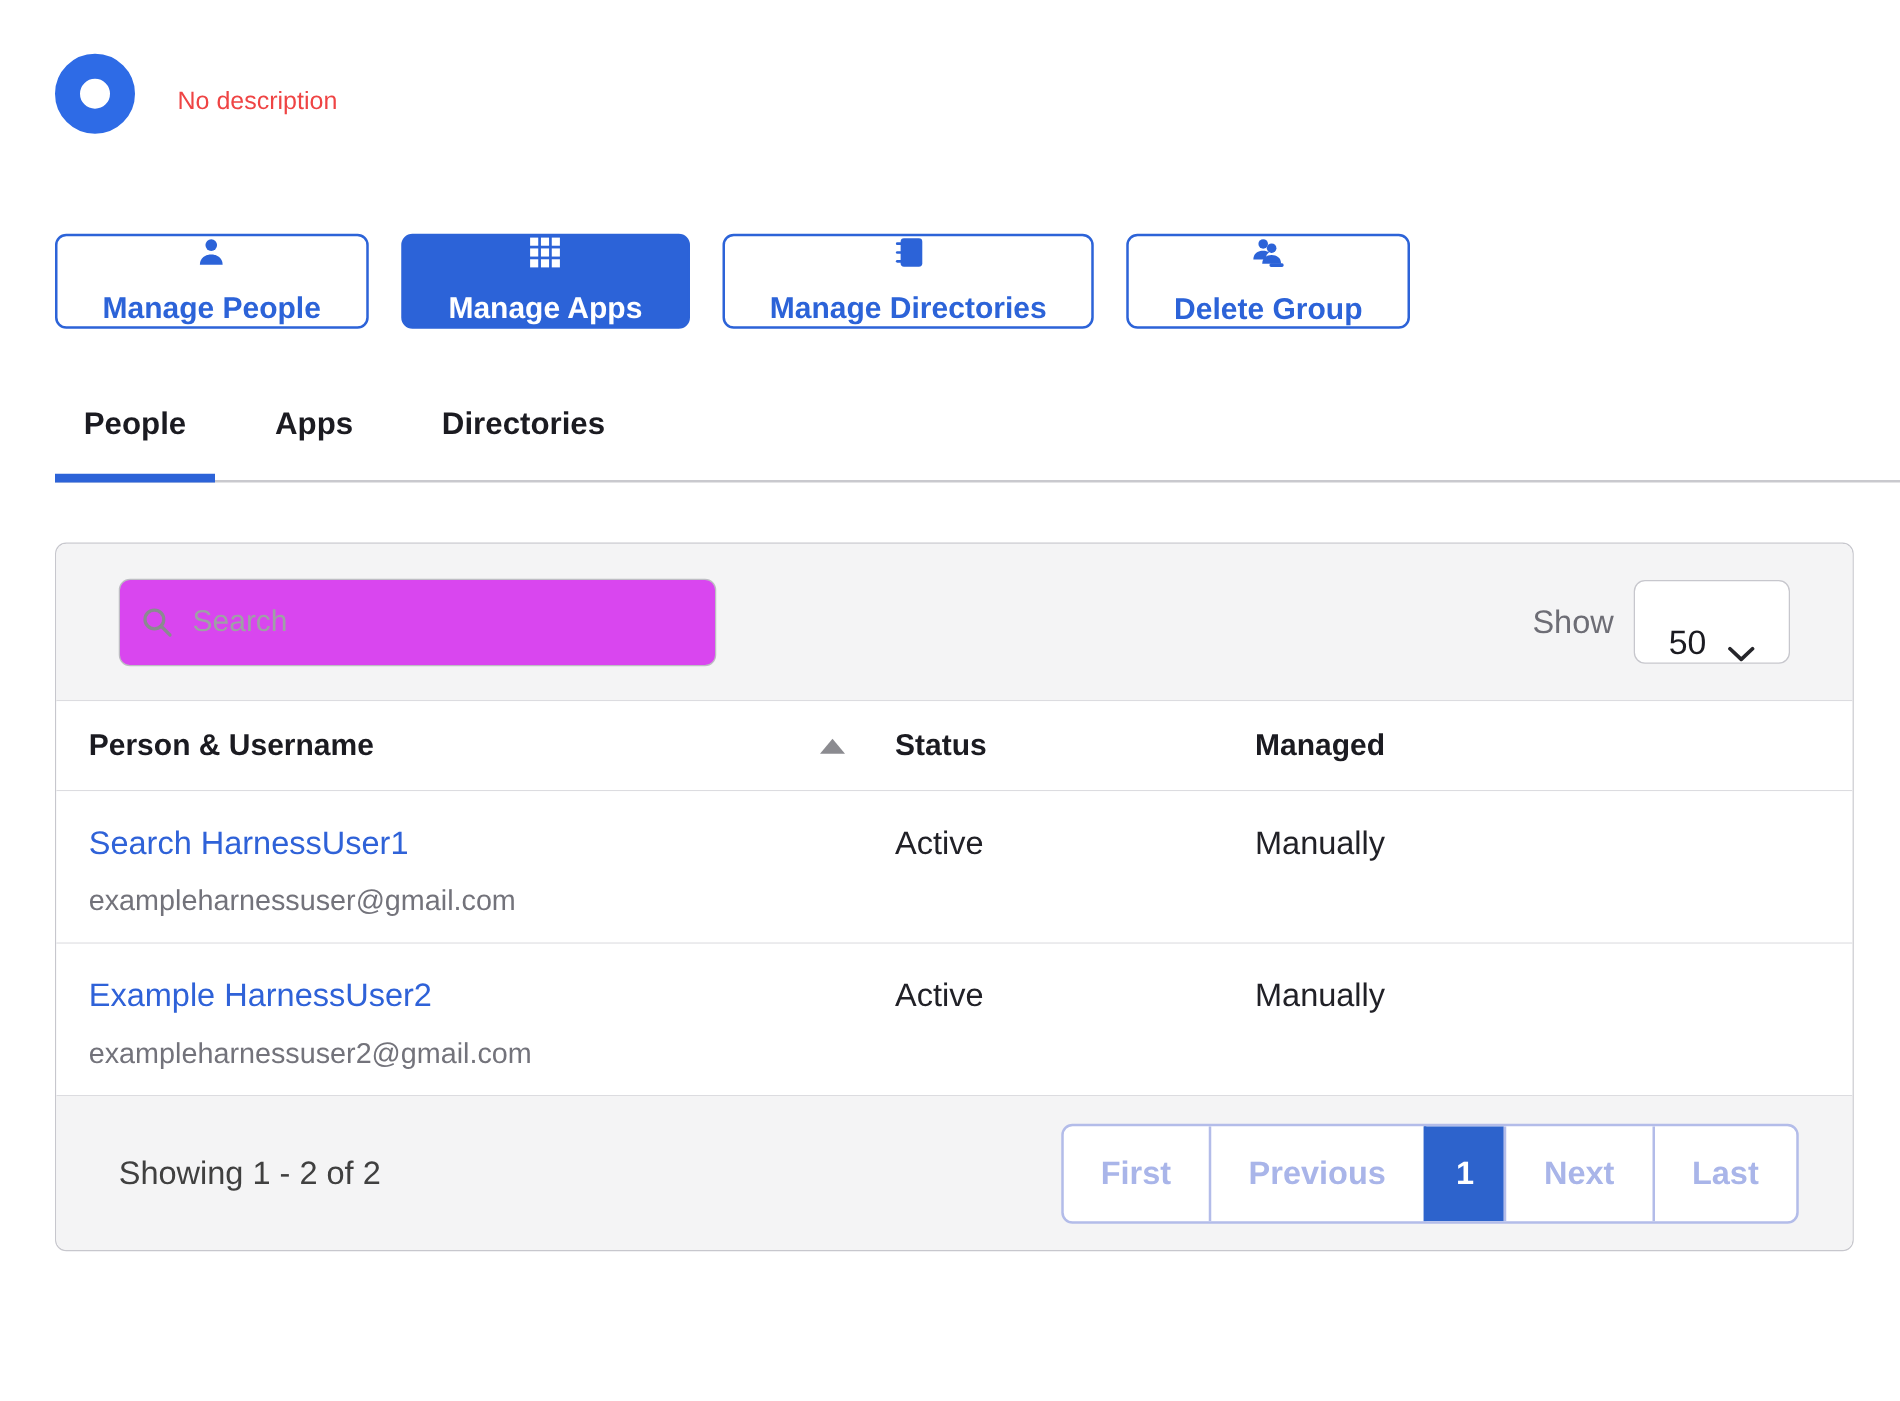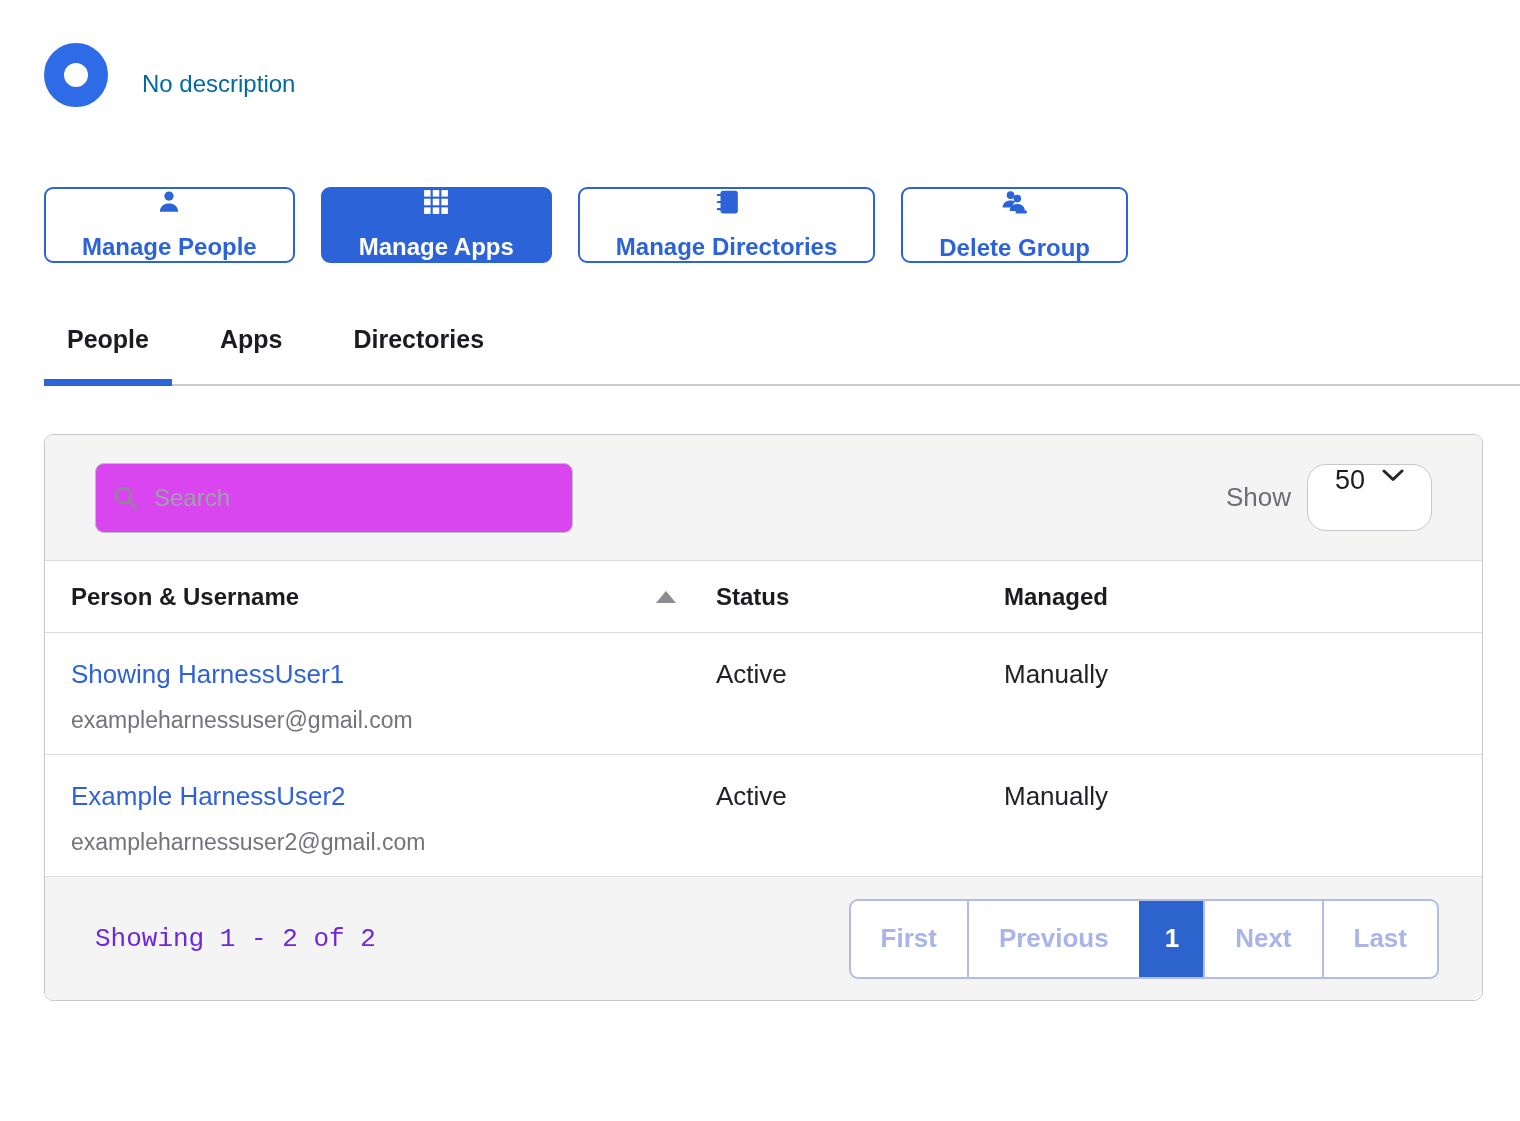--- a/index.html
+++ b/index.html
@@ -14,21 +14,21 @@
 
   
   .group-header { display: flex; align-items: flex-start; }
   .group-ring {
     width: 64px; height: 64px; border-radius: 50%;
     border: 20px solid #2e6be6; background: #fff; flex: 0 0 auto;
     margin-top: 1px;
   }
   .group-head-text { margin-left: 34px; }
   .group-head-text h1 { font-size: 47px; font-weight: 700; line-height: 56px; letter-spacing: 0.5px; color: #1b1b21; }
-  .group-desc { margin-top: 28px; font-size: 24px; color: #0369a1; }
+  .group-desc { margin-top: 28px; font-size: 20px; color: #ef4444; }
 
   
   .actions { margin-top: 80px; display: flex; gap: 26px; }
   .btn {
     height: 76px; border-radius: 9px; cursor: pointer;
     display: inline-flex; align-items: center; gap: 18px;
     padding: 0 36px; font-family: inherit;
     font-size: 24px; font-weight: 700;
     background: #ffffff; color: #2c63d8; border: 2px solid #2c63d8; flex-direction: column;
   }
@@ -65,22 +65,22 @@
     width: 478px; height: 70px; border: 1px solid #bdbdc3; border-radius: 9px;
     background: #d946ef; font-family: inherit; font-size: 24px; color: #1d1d21;
     padding: 0 20px 0 58px; outline: none;
   }
   .search-box input::placeholder { color: #9fa0a6; }
   .search-icon { position: absolute; left: 17px; top: 21px; width: 28px; height: 28px; }
   .show-wrap { display: flex; align-items: center; gap: 16px; }
   .show-label { font-size: 26px; color: #6d6d75; }
   .select {
     width: 125px; height: 67px; background: #ffffff;
-    border: 1px solid #c7c7cd; border-radius: 19px; cursor: pointer;
-    display: flex; align-items: flex-start; justify-content: center; gap: 17px;
+    border: 1px solid #c7c7cd; border-radius: 9px; cursor: pointer;
+    display: flex; align-items: flex-end; justify-content: center; gap: 17px;
     font-size: 27px; color: #1b1b21;
   }
   .chev { display: inline-flex; margin-top: 4px; }
 
   
   .row-grid { display: grid; grid-template-columns: 645px 288px 1fr; }
   .thead { height: 72px; align-items: center; border-bottom: 1px solid #dcdce0; background: #fff; }
   .th { padding-left: 26px; font-size: 24px; font-weight: 700; color: #1b1b21; }
   .th.first { display: flex; align-items: center; justify-content: space-between; padding-right: 14px; }
   .sort-asc {
@@ -93,21 +93,21 @@
   .user-link { font-size: 26px; color: #2f62d8; text-decoration: none; cursor: pointer; display: inline-block; }
   .user-email { margin-top: 17px; font-size: 23px; color: #73737b; }
   .cell-text { font-size: 26px; color: #212127; }
 
   
   .tfoot {
     height: 123px; background: #f4f4f5;
     display: flex; align-items: center; justify-content: space-between;
     padding: 0 43px 0 50px;
   }
-  .summary { font-size: 26px; color: #6d28d9; font-family: Liberation Mono, monospace; }
+  .summary { font-size: 26px; color: #404040; }
   .pagination {
     display: flex; align-items: stretch; height: 80px;
     background: #ffffff; border: 2px solid #b3bce9; border-radius: 9px;
     overflow: hidden;
   }
   .page-btn {
     display: flex; align-items: center; padding: 0 30px;
     font-size: 26px; font-weight: 700; color: #a9b5e9; cursor: pointer;
     border-left: 2px solid #b3bce9;
   }
@@ -228,21 +228,21 @@
       <div class="th">
         <span>Status</span>
       </div>
       <div class="th">
         <span>Managed</span>
       </div>
     </div>
 
     <div class="trow row-grid">
       <div class="td">
-        <a class="user-link">Showing HarnessUser1</a>
+        <a class="user-link">Search HarnessUser1</a>
         <div class="user-email">exampleharnessuser@gmail.com</div>
       </div>
       <div class="td cell-text">Active</div>
       <div class="td cell-text">Manually</div>
     </div>
 
     <div class="trow row-grid">
       <div class="td">
         <a class="user-link">Example HarnessUser2</a>
         <div class="user-email">exampleharnessuser2@gmail.com</div>

